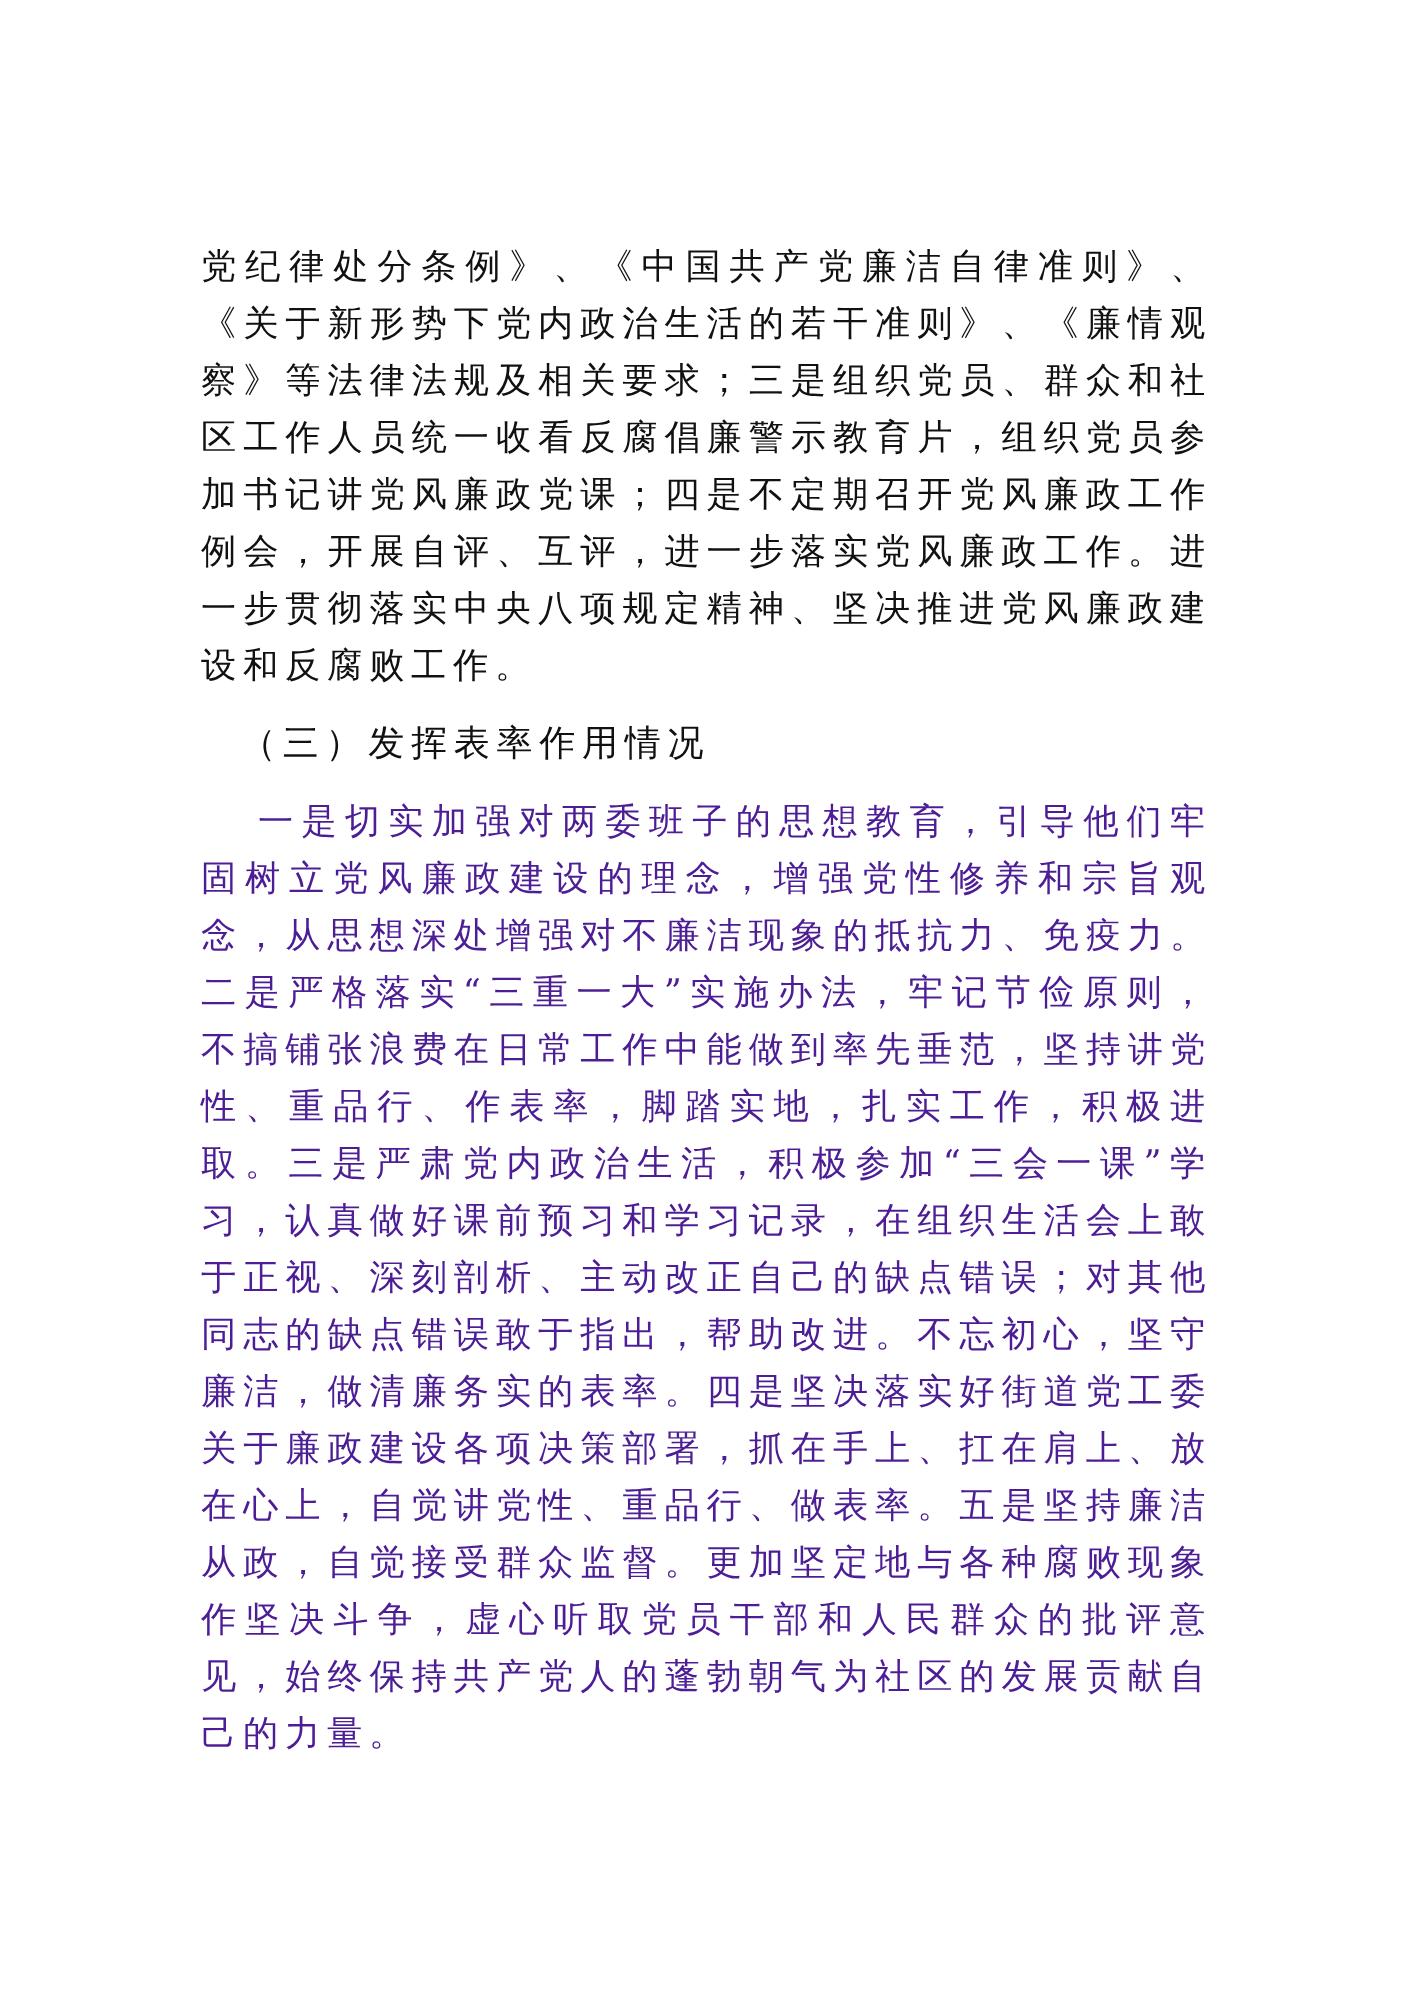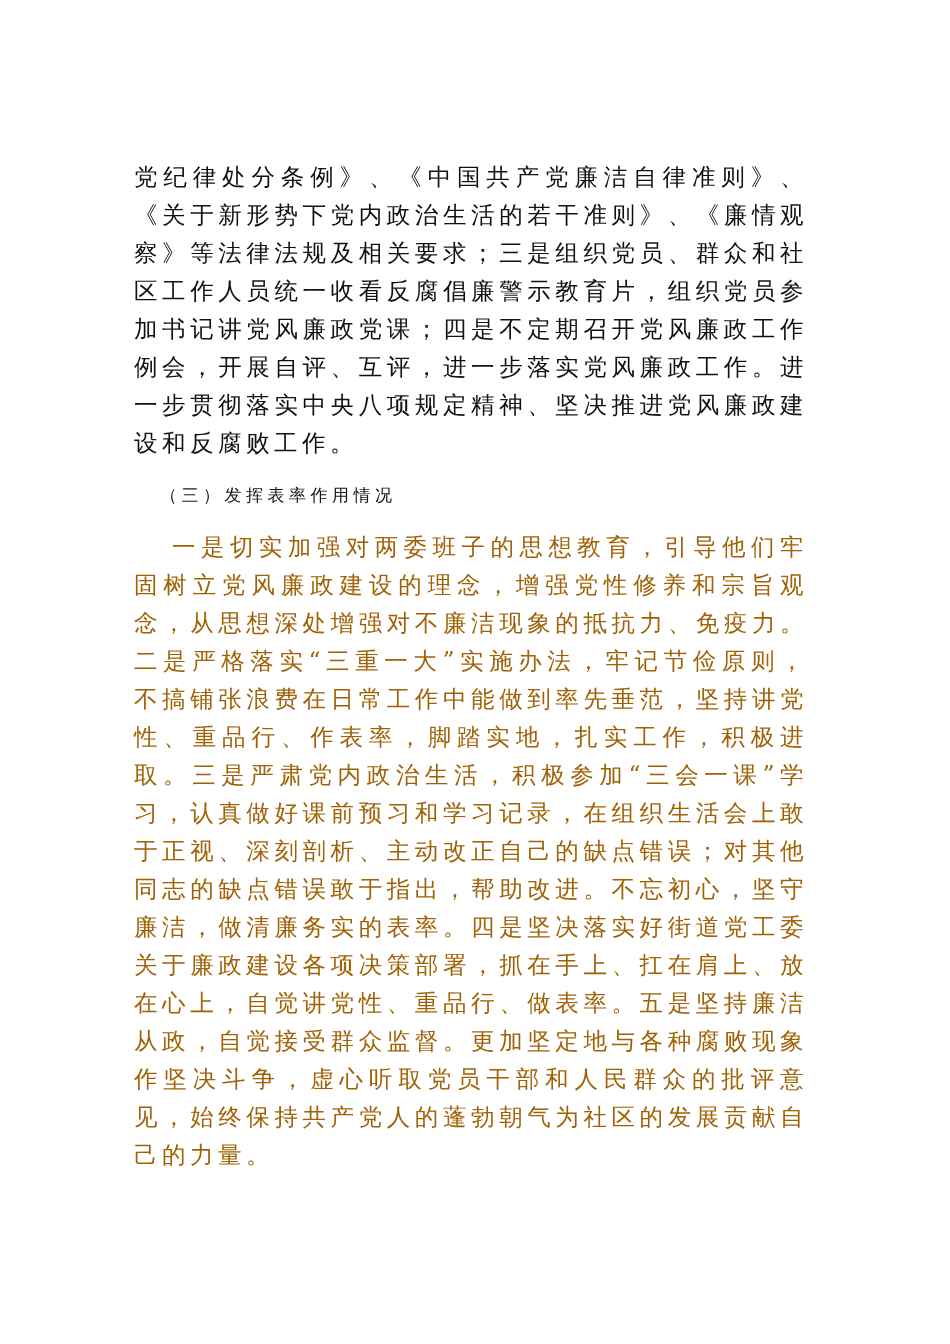--- a/index.html
+++ b/index.html
@@ -26,29 +26,29 @@
       font-size: 23.5px;
       line-height: 38px;
       letter-spacing: 4.5px;
       text-align: justify;
       text-align-last: left;
       word-break: break-all;
     }
     .heading {
       margin: 0;
       padding-left: 40px;
-      font-size: 17px;
+      font-size: 24px;
       line-height: 38px;
       letter-spacing: 4.5px;
     }
     .indent {
       text-indent: 38px;
     }
     .strong {
-      color: #a16207;
+      color: #4c1d95;
     }
   </style>
 </head>
 <body>
 
 <div class="page">
   <p class="para">党纪律处分条例》、《中国共产党廉洁自律准则》、《关于新形势下党内政治生活的若干准则》、《廉情观察》等法律法规及相关要求；三是组织党员、群众和社区工作人员统一收看反腐倡廉警示教育片，组织党员参加书记讲党风廉政党课；四是不定期召开党风廉政工作例会，开展自评、互评，进一步落实党风廉政工作。进一步贯彻落实中央八项规定精神、坚决推进党风廉政建设和反腐败工作。</p>
   <p class="heading">（三）发挥表率作用情况</p>
   <p class="para indent strong">一是切实加强对两委班子的思想教育，引导他们牢固树立党风廉政建设的理念，增强党性修养和宗旨观念，从思想深处增强对不廉洁现象的抵抗力、免疫力。二是严格落实“三重一大”实施办法，牢记节俭原则，不搞铺张浪费在日常工作中能做到率先垂范，坚持讲党性、重品行、作表率，脚踏实地，扎实工作，积极进取。三是严肃党内政治生活，积极参加“三会一课”学习，认真做好课前预习和学习记录，在组织生活会上敢于正视、深刻剖析、主动改正自己的缺点错误；对其他同志的缺点错误敢于指出，帮助改进。不忘初心，坚守廉洁，做清廉务实的表率。四是坚决落实好街道党工委关于廉政建设各项决策部署，抓在手上、扛在肩上、放在心上，自觉讲党性、重品行、做表率。五是坚持廉洁从政，自觉接受群众监督。更加坚定地与各种腐败现象作坚决斗争，虚心听取党员干部和人民群众的批评意见，始终保持共产党人的蓬勃朝气为社区的发展贡献自己的力量。</p>
 </div>

